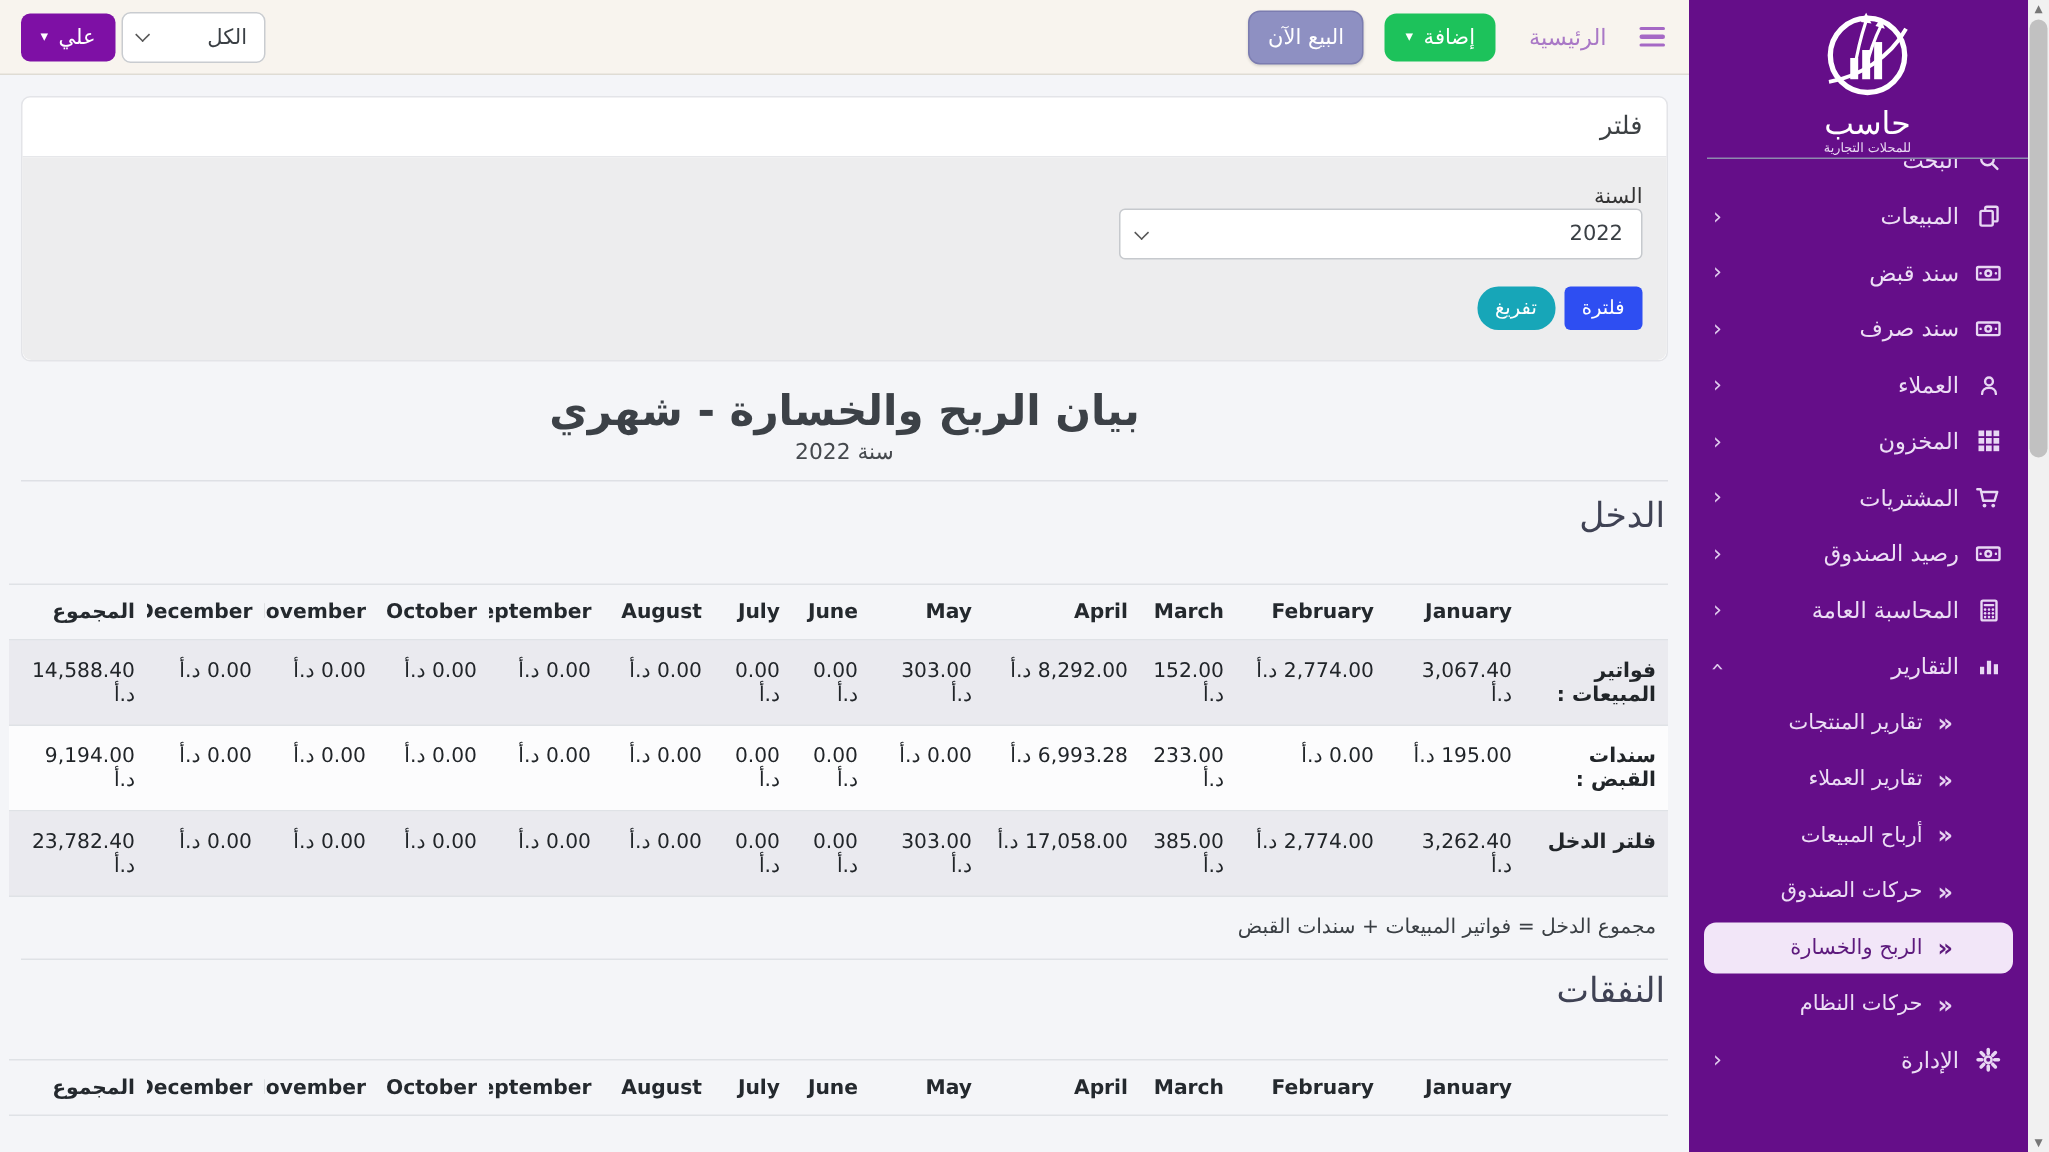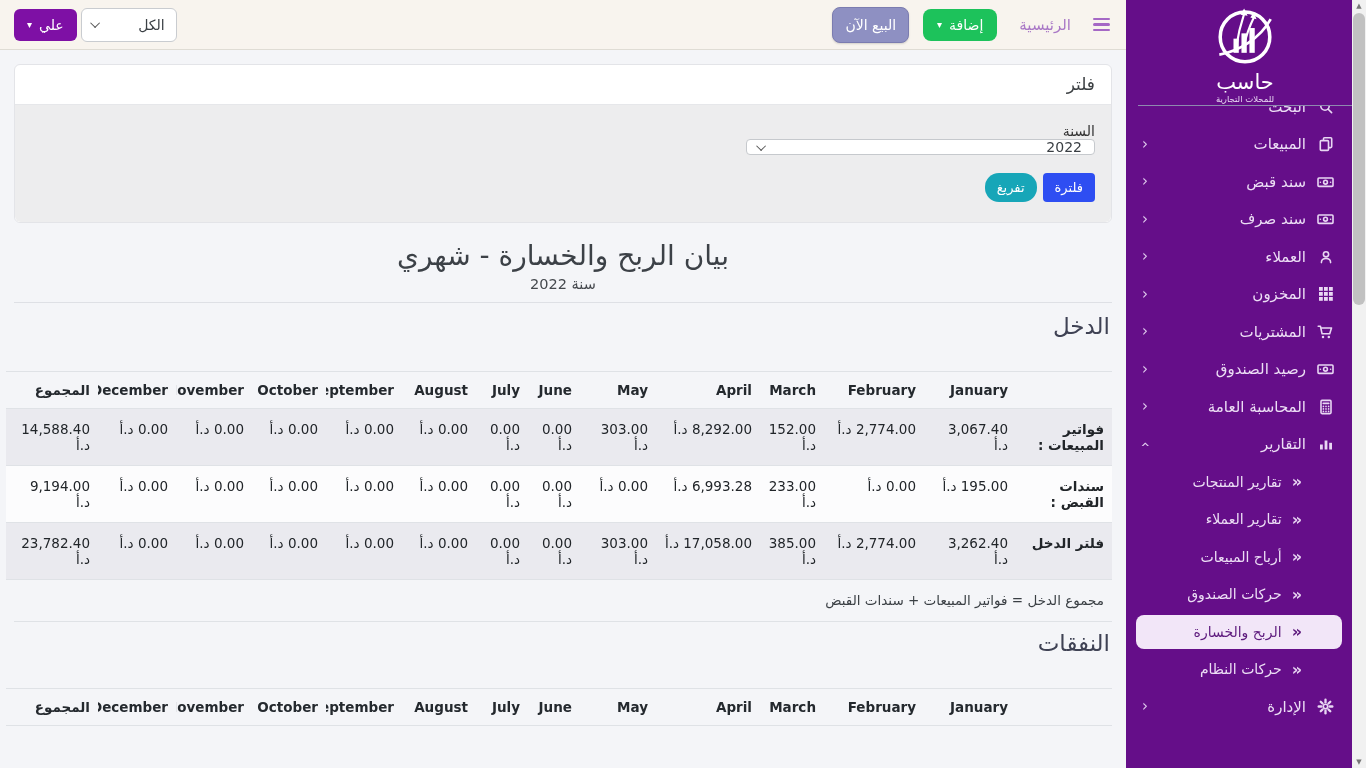--- a/index.html
+++ b/index.html
@@ -50,27 +50,27 @@
   .css-chev { width: 7px; height: 7px; border-left: 1.8px solid #555; border-bottom: 1.8px solid #555; transform: rotate(-45deg) translateY(-2px); }
   .btn-user { background: #7e10a5; border-radius: 6px; padding: 8px 13px; font-size: 14px; margin-right: -18px; }
 
   .content { flex: 1; padding: 14px; background: #f4f5f8; overflow: hidden; }
 
   
   .filter-card { background: #fff; border: 1px solid #e3e4e8; border-radius: 6px; }
   .filter-head { padding: 9px 16px 10px; font-size: 17px; color: #3c4043; border-bottom: 1px solid #e6e7ea; }
   .filter-body { background: #ededee; padding: 18px 16px 20px; border-radius: 0 0 6px 6px; }
   .year-label { font-size: 14px; color: #333; }
-  .year-select { background: #fff; border: 1px solid #c6c9cd; border-radius: 4px; height: 16px; width: 349px; padding: 0 12px; display: flex; align-items: center; justify-content: space-between; font-size: 14px; color: #3a3f44; cursor: pointer; }
+  .year-select { background: #fff; border: 1px solid #c6c9cd; border-radius: 4px; height: 34px; width: 349px; padding: 0 12px; display: flex; align-items: center; justify-content: space-between; font-size: 14px; color: #3a3f44; cursor: pointer; }
   .filter-actions { margin-top: 18px; display: flex; gap: 6px; }
   .btn-filter { background: #2e4ef2; border-radius: 4px; padding: 7px 12px; font-size: 13px; }
   .btn-reset { background: #17a6b8; border-radius: 14px; padding: 7px 12px; font-size: 13px; }
 
   
-  .report-title { text-align: center; font-size: 28px; font-weight: 400; color: #3c4147; margin: 16px 0 4px; }
+  .report-title { text-align: center; font-size: 28px; font-weight: 700; color: #3c4147; margin: 16px 0 4px; }
   .report-sub { text-align: center; font-size: 14.5px; color: #45494e; margin-bottom: 10px; }
   hr.divider { border: none; border-top: 1px solid #dee0e5; }
   .section-head { font-size: 23px; font-weight: 500; color: #3f4254; margin: 10px 2px 32px; }
 
   table.pl-table { width: 100%; border-collapse: collapse; table-layout: fixed; font-size: 13.5px; }
   .pl-table thead th { border-top: 1px solid #dfe2e6; border-bottom: 1px solid #dfe2e6; padding: 10px 8px; font-weight: 700; color: #24292e; text-align: right; overflow: hidden; }
   .pl-table tbody th, .pl-table tbody td { border-bottom: 1px solid #dfe2e6; padding: 12px 8px; text-align: right; vertical-align: top; }
   .pl-table tbody th { font-weight: 700; }
   .pl-table tr.striped { background: #eaeaef; }
   .pl-table tr.plain { background: #fcfcfd; }

